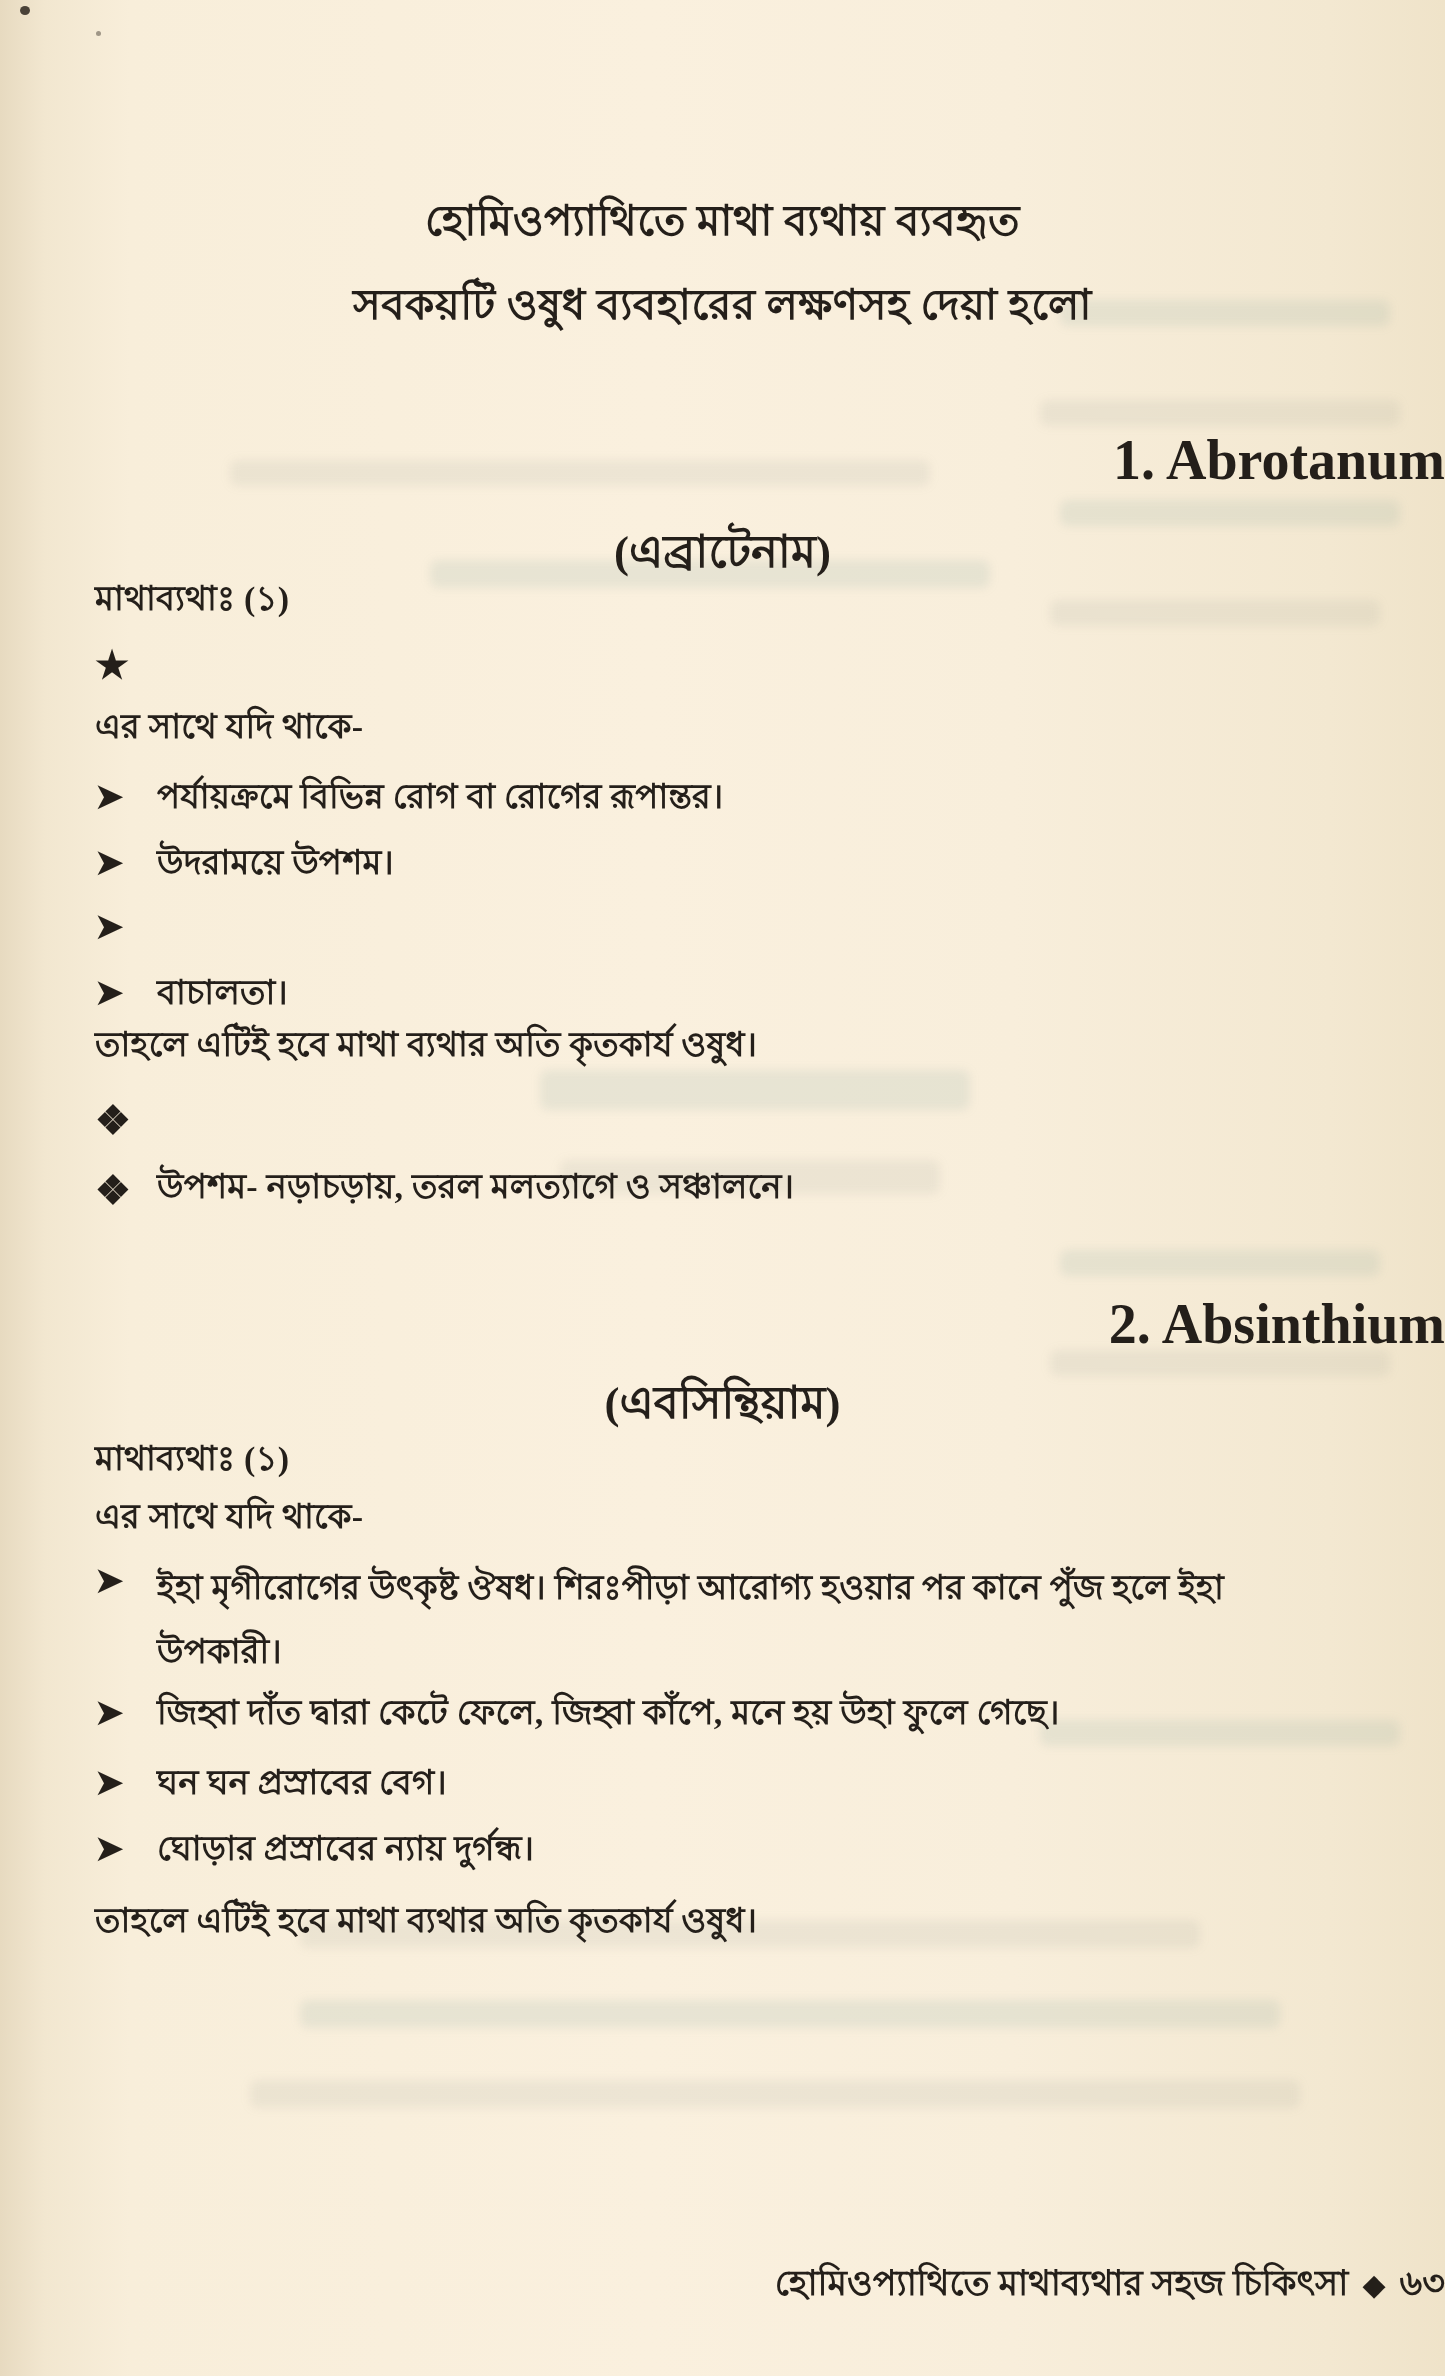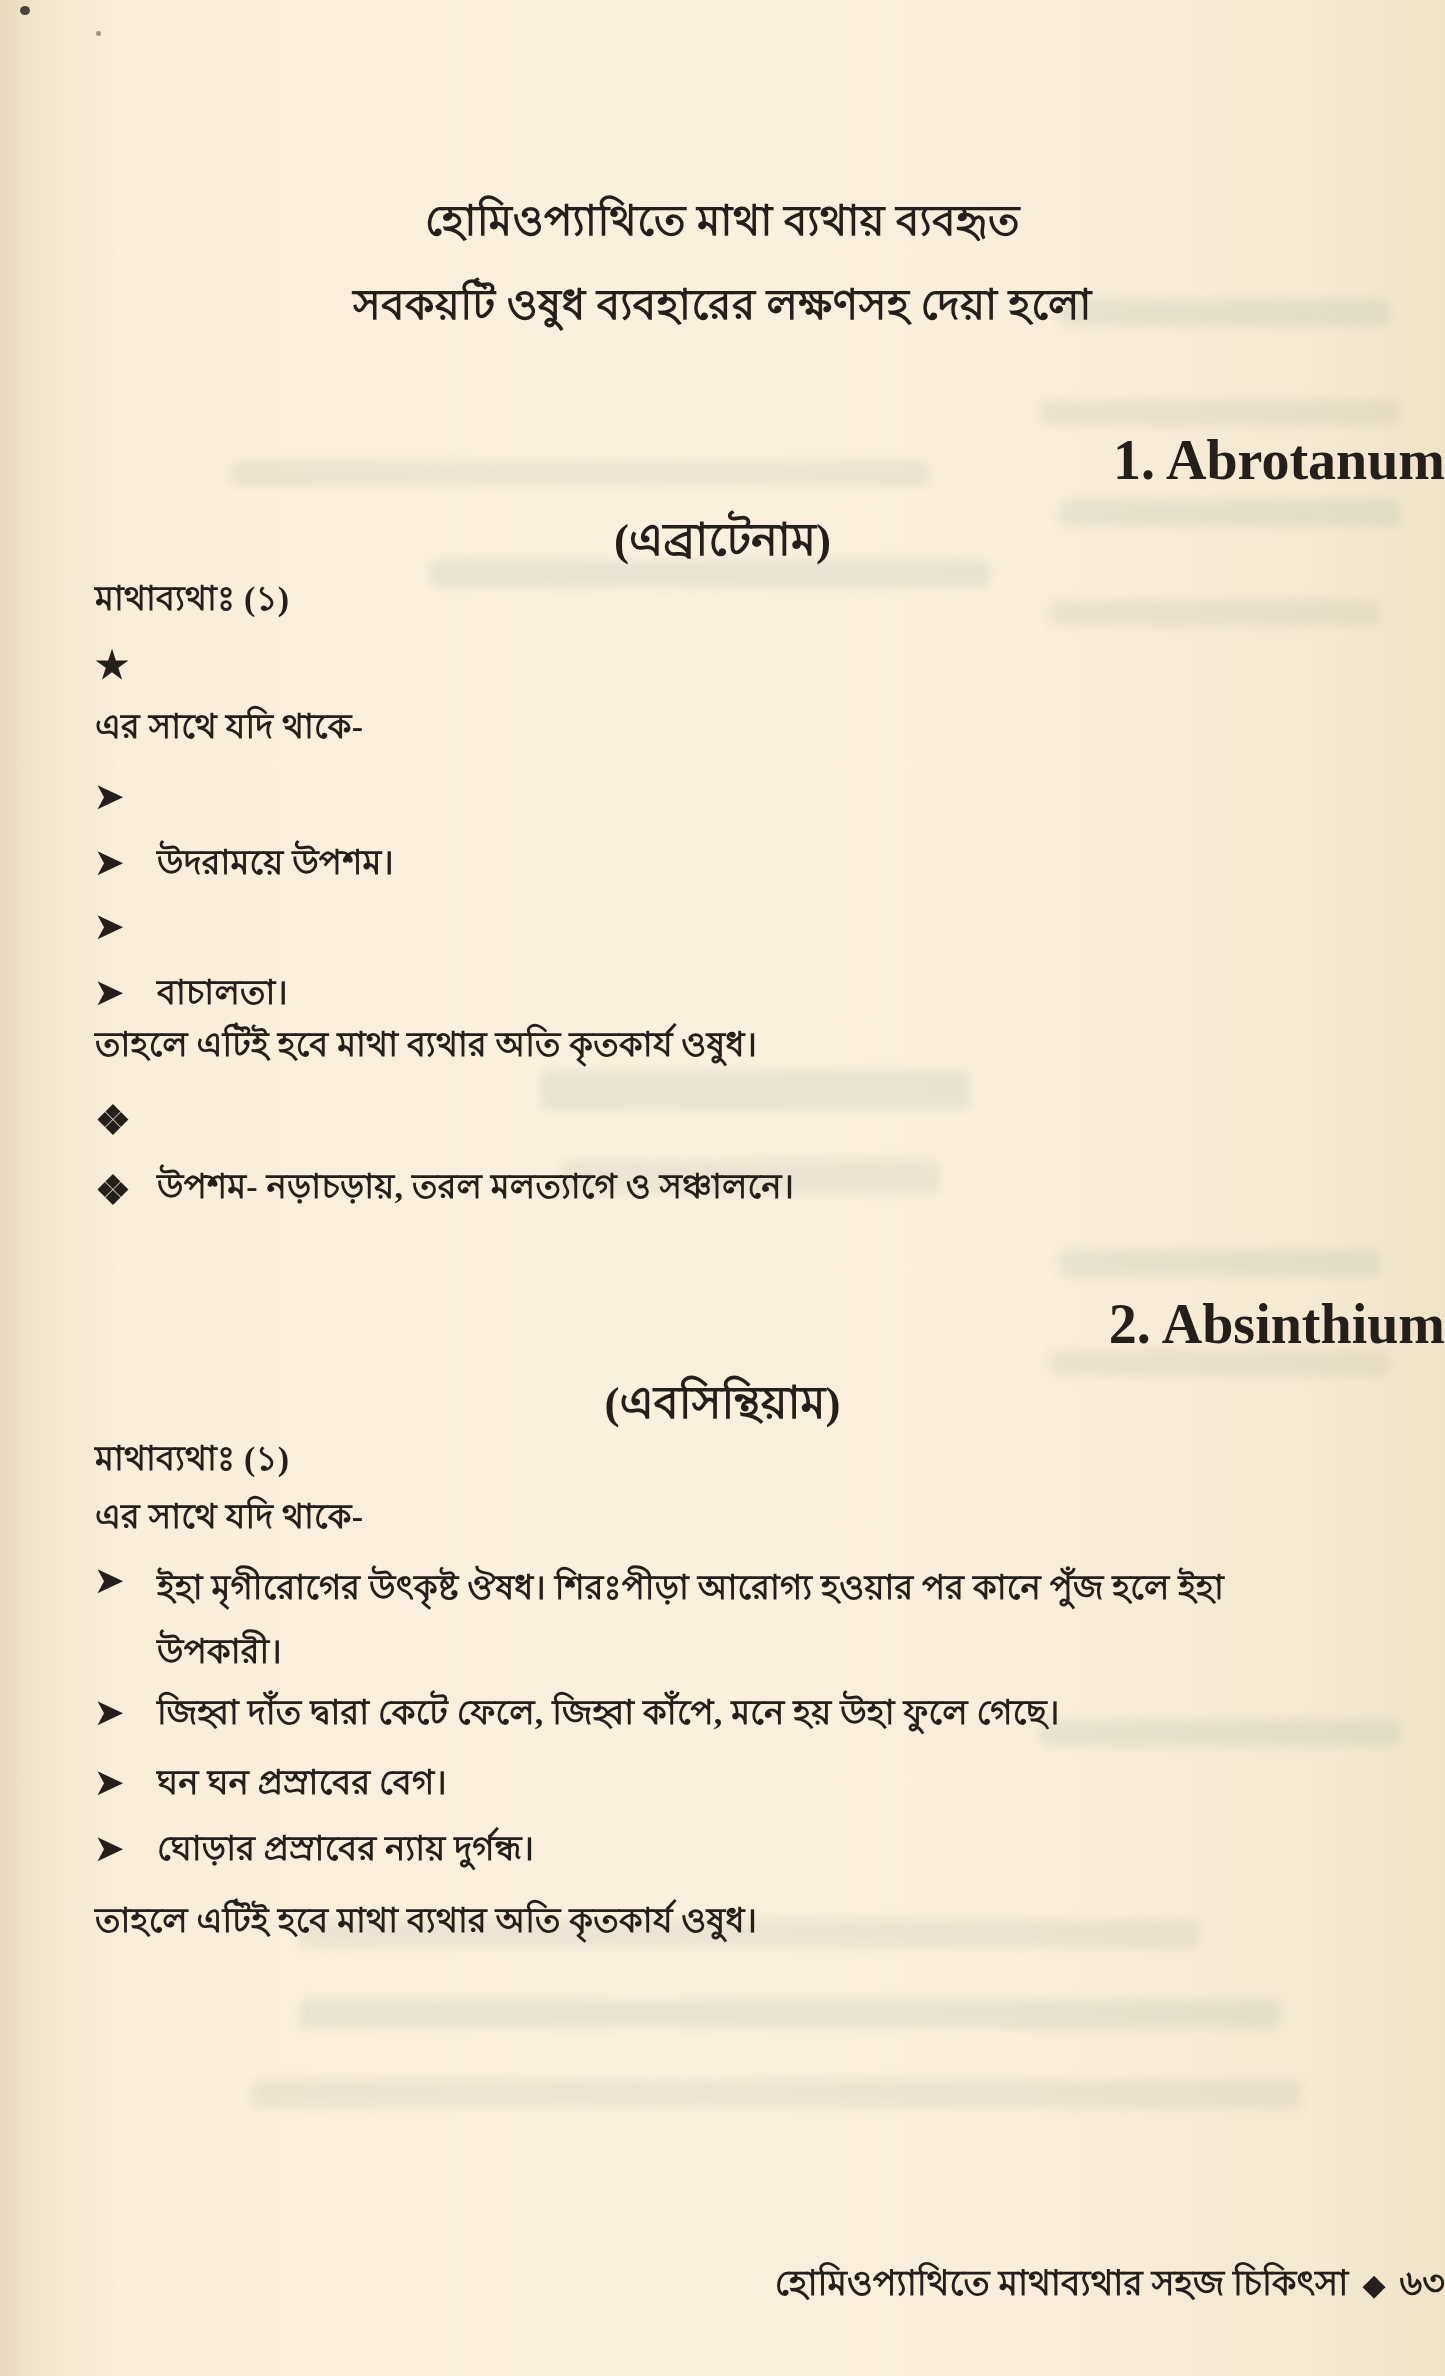--- a/index.html
+++ b/index.html
@@ -76,32 +76,33 @@
   <div class="smudge" style="left:1050px; top:1350px; width:340px; height:26px;"></div>
   <div class="smudge green" style="left:1040px; top:1720px; width:360px; height:26px;"></div>
   <div class="smudge" style="left:300px;  top:1920px; width:900px; height:28px;"></div>
   <div class="smudge green" style="left:300px;  top:2000px; width:980px; height:28px;"></div>
   <div class="smudge" style="left:250px;  top:2080px; width:1050px; height:28px;"></div>
 
   <div class="book-title" style="top:272px;">সবকয়টি ওষুধ ব্যবহারের লক্ষণসহ দেয়া হলো</div>
   <div class="book-title" style="top:188px;">হোমিওপ্যাথিতে মাথা ব্যথায় ব্যবহৃত</div>
 
   <div class="heading-en" style="top:428px;">1. Abrotanum</div>
-  <div class="heading-bn" style="top:505px;">(এব্রাটেনাম)</div>
+  <div class="heading-bn" style="top:517px;">(এব্রাটেনাম)</div>
 
   <div class="body-line" style="top:576px;">মাথাব্যথাঃ (১)</div>
 
   <div class="bullet-row" style="top:638px; width:1280px;">
     <span class="bullet-glyph star">★</span>
   </div>
 
   <div class="body-line" style="top:704px;">এর সাথে যদি থাকে-</div>
 
   <div class="bullet-row" style="top:772px; width:1280px;">
     <span class="bullet-glyph">➤</span>
+    <span class="bullet-text">পর্যায়ক্রমে বিভিন্ন রোগ বা রোগের রূপান্তর।</span>
   </div>
   <div class="bullet-row" style="top:838px; width:1280px;">
     <span class="bullet-glyph">➤</span>
     <span class="bullet-text">উদরাময়ে উপশম।</span>
   </div>
   <div class="bullet-row" style="top:902px; width:1280px;">
     <span class="bullet-glyph">➤</span>
   </div>
   <div class="bullet-row" style="top:968px; width:1280px;">
     <span class="bullet-glyph">➤</span>

